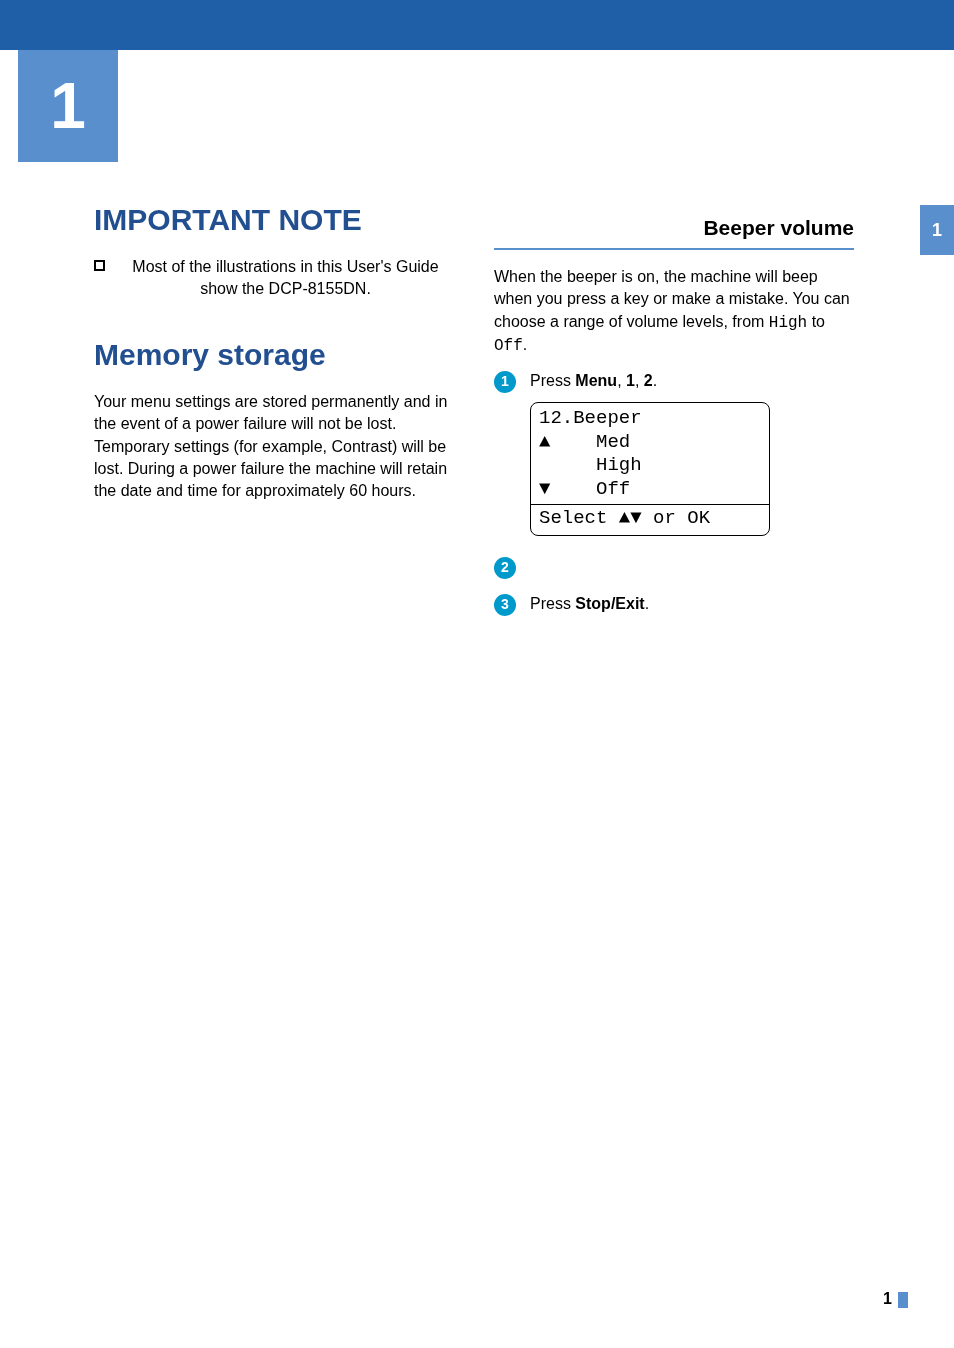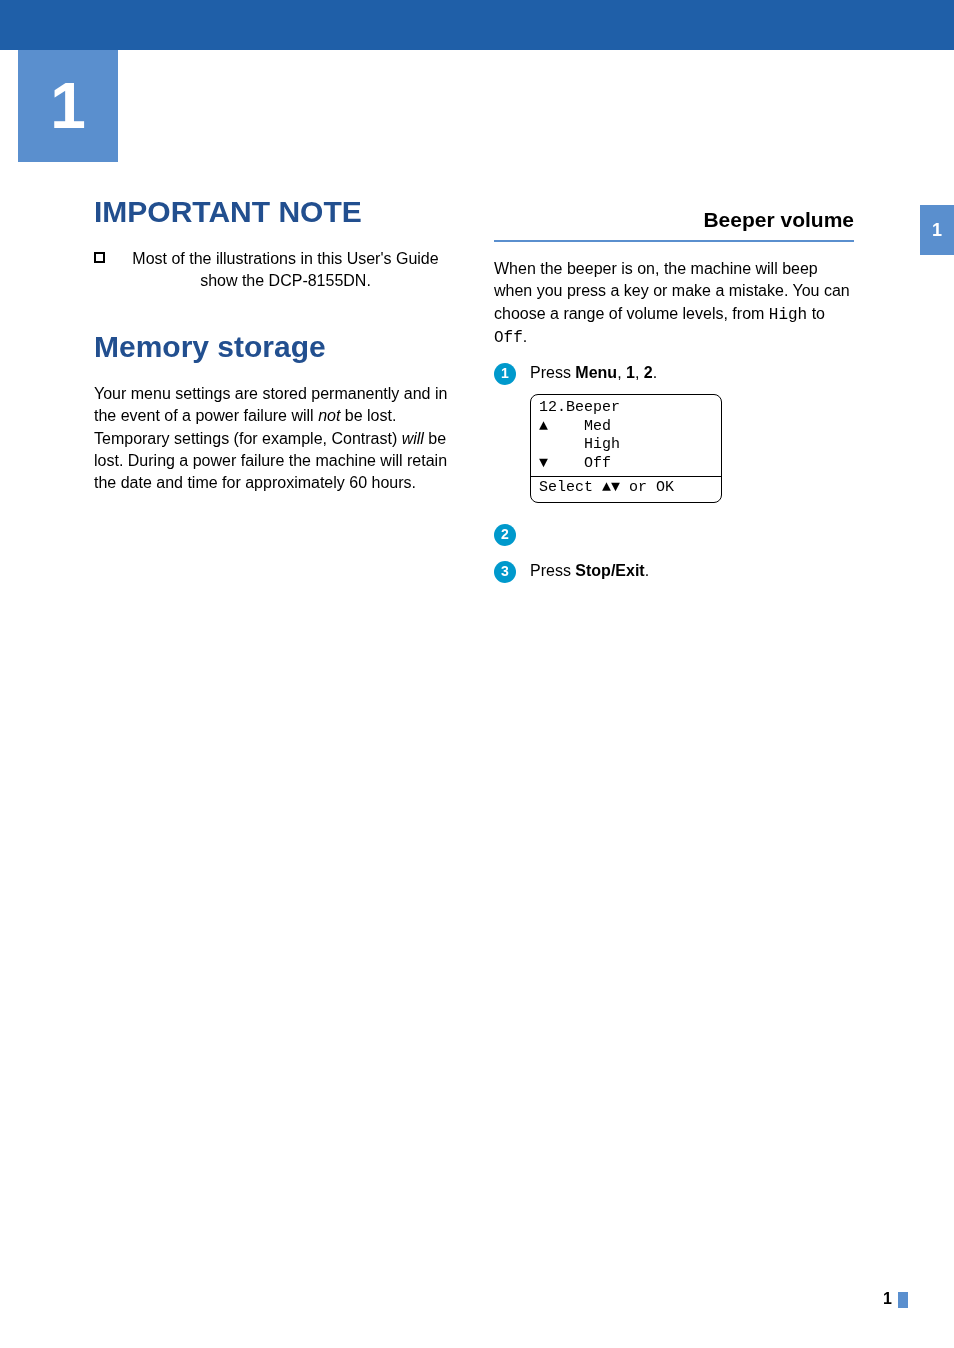--- a/index.html
+++ b/index.html
@@ -37,21 +37,21 @@
       font-weight: bold;
     }
     .chapter-title {
       font-size: 40px;
       font-weight: bold;
       color: #000;
       margin-left: 30px;
     }
     .content {
       display: flex;
-      margin-top: 32px;
+      margin-top: 40px;
       padding: 0 50px 0 94px;
     }
     .left-col {
       width: 360px;
       margin-right: 40px;
     }
     .right-col {
       width: 360px;
       position: relative;
     }
@@ -77,21 +77,20 @@
       margin-right: 12px;
       margin-top: 4px;
       flex-shrink: 0;
     }
     .body-text {
       font-size: 16px;
       line-height: 1.4;
       margin-bottom: 12px;
     }
     .body-text .italic {
-      font-style: italic;
     }
     .subsection-heading {
       font-size: 21px;
       font-weight: bold;
       color: #000;
       margin-bottom: 4px;
       margin-top: 14px;
       padding-bottom: 4px;
       text-align: right;
     }
@@ -123,24 +122,24 @@
       flex-shrink: 0;
       margin-top: 1px;
     }
     .step-content {
       flex: 1;
     }
     .lcd-panel {
       border: 1.5px solid #000;
       border-radius: 8px;
       font-family: "Courier New", monospace;
-      font-size: 15px;
+      font-size: 19px;
       margin-top: 10px;
       margin-bottom: 6px;
-      width: 192px;
+      width: 240px;
       overflow: hidden;
     }
     .lcd-top {
       padding: 4px 8px 2px 8px;
     }
     .lcd-line {
       white-space: pre;
       line-height: 1.25;
     }
     .lcd-bottom {

